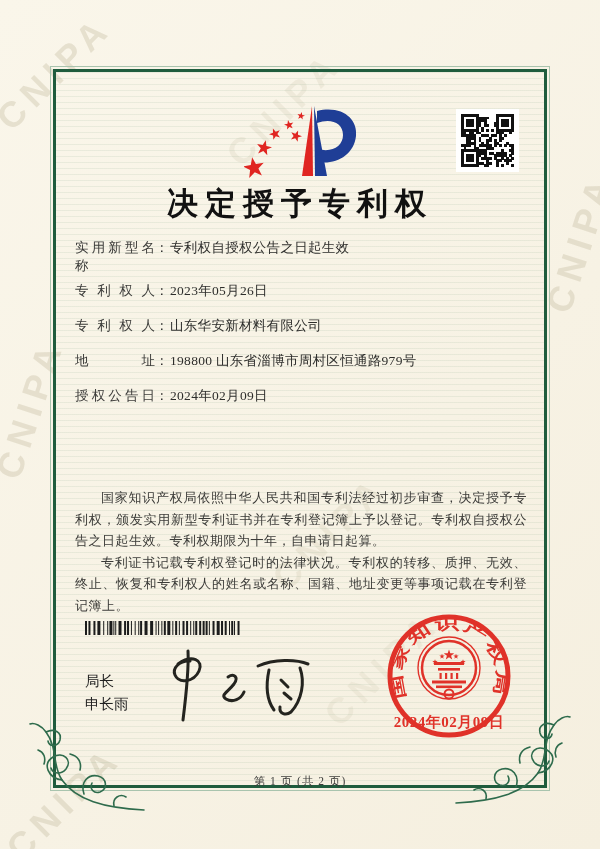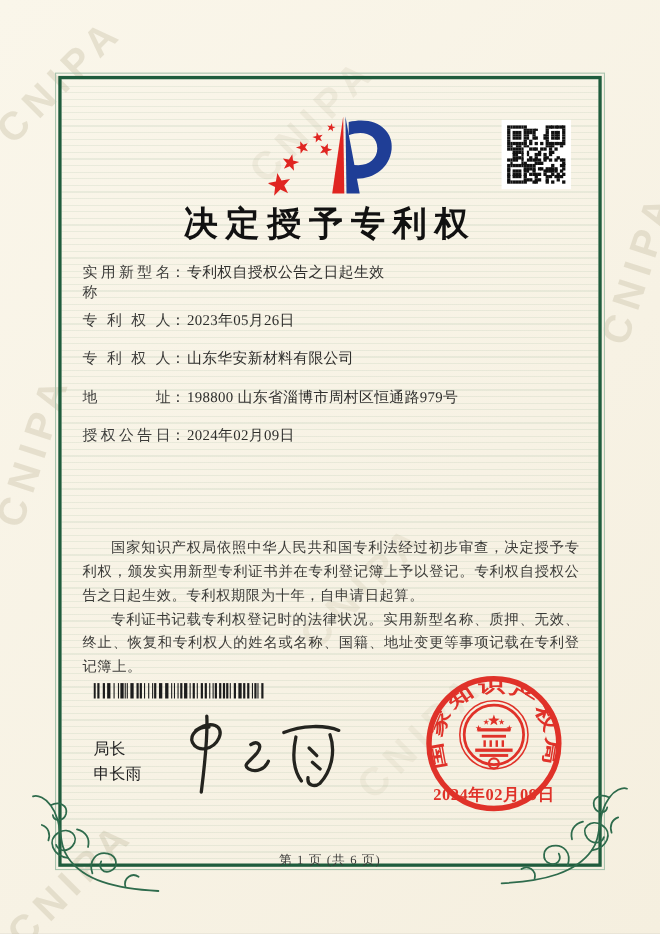--- a/index.html
+++ b/index.html
@@ -374,21 +374,21 @@
     <div class="f-row">
       <span class="f-label">地址</span><span class="f-colon">：</span><span class="f-value">198800 山东省淄博市周村区恒通路979号</span>
     </div>
     <div class="f-row">
       <span class="f-label">授权公告日</span><span class="f-colon">：</span><span class="f-value">2024年02月09日</span>
     </div>
   </div>
 
   <div class="paras">
     <p>国家知识产权局依照中华人民共和国专利法经过初步审查，决定授予专利权，颁发实用新型专利证书并在专利登记簿上予以登记。专利权自授权公告之日起生效。专利权期限为十年，自申请日起算。</p>
-    <p>专利证书记载专利权登记时的法律状况。实用新型名称、质押、无效、终止、恢复和专利权人的姓名或名称、国籍、地址变更等事项记载在专利登记簿上。</p>
+    <p>专利证书记载专利权登记时的法律状况。专利权的转移、质押、无效、终止、恢复和专利权人的姓名或名称、国籍、地址变更等事项记载在专利登记簿上。</p>
   </div>
 
   <svg class="barcode" id="barcode-svg" width="156" height="15">
       <rect x="0" y="0" width="2" height="14" fill="#1c1c1c"></rect>
       <rect x="3.4583825352873574" y="0" width="2" height="14" fill="#1c1c1c"></rect>
       <rect x="8.429984713918524" y="0" width="2" height="14" fill="#1c1c1c"></rect>
       <rect x="12.394231178236303" y="0" width="3" height="14" fill="#1c1c1c"></rect>
       <rect x="18.207949688848085" y="0" width="1" height="14" fill="#1c1c1c"></rect>
       <rect x="22.202170584444968" y="0" width="1" height="14" fill="#1c1c1c"></rect>
       <rect x="24.42755078479068" y="0" width="3" height="14" fill="#1c1c1c"></rect>
@@ -494,15 +494,15 @@
       <path d="M120,96 C80,94 52,86 38,66 C28,52 34,34 22,18 C18,12 10,8 6,10"></path>
       <path d="M38,66 c-14,-2 -20,-16 -9,-23 c10,-6 20,3 13,12 c-5,6 -13,5 -15,-1"></path>
       <path d="M60,80 c-4,-12 4,-20 14,-18 c9,2 10,13 2,16 c-6,2 -11,-3 -8,-9"></path>
       <path d="M22,18 c8,-4 16,0 14,8 c-2,7 -11,7 -12,1"></path>
       <path d="M90,92 c-2,-8 6,-13 12,-9"></path>
       <path d="M46,40 c8,2 12,8 10,16"></path>
       <path d="M14,36 c6,2 8,8 6,14"></path>
     </g>
   </svg>
 
-  <div class="page-no">第 1 页 (共 6 页)</div>
+  <div class="page-no">第 1 页 (共 2 页)</div>
 
 </div>
 
 </body></html>

